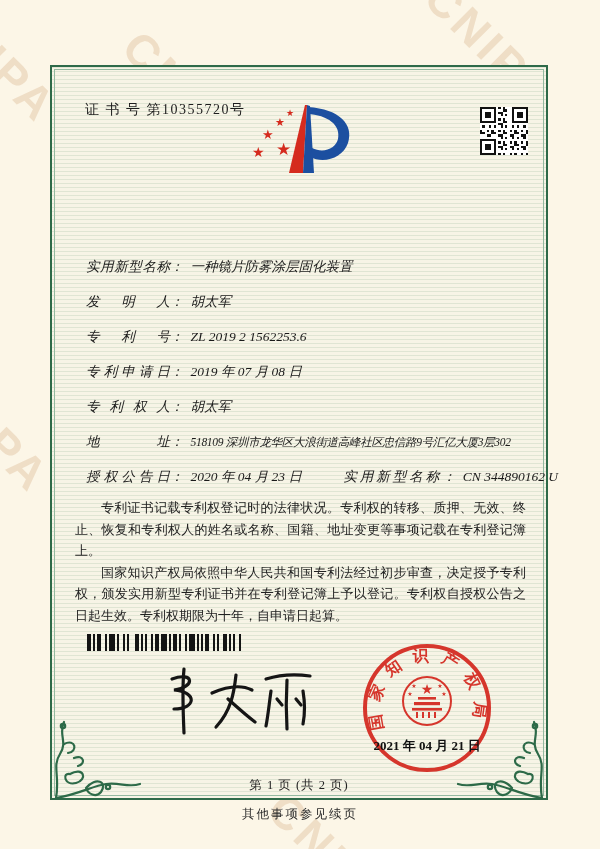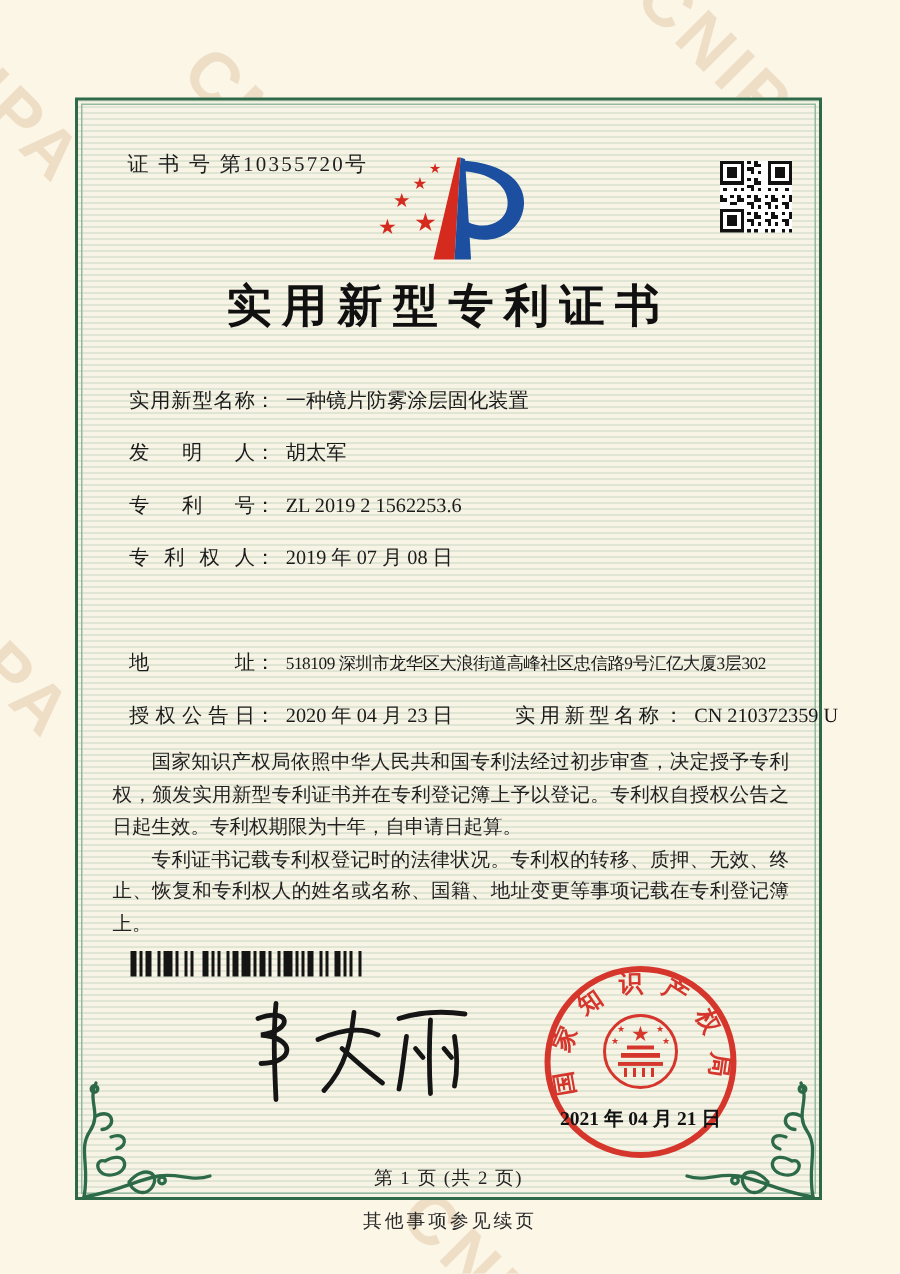--- a/index.html
+++ b/index.html
@@ -27,21 +27,21 @@
   .cert-no{position:absolute;left:33px;top:34px;font-size:14px;letter-spacing:1.5px;color:#1d1d1d;}
 
   .logo{position:absolute;left:196px;top:34px;width:110px;height:76px;}
   .logo .star{position:absolute;color:#d52b1e;line-height:1;font-family:"DejaVu Sans",sans-serif;}
 
   .qr{position:absolute;left:428px;top:40px;width:48px;height:48px;background:#fff;}
 
   .title{position:absolute;left:0;right:0;top:117px;text-align:center;
     font-size:30px;font-weight:bold;letter-spacing:7px;color:#101010;}
 
-  .frow{position:absolute;left:34px;font-size:13.5px;color:#1a1a1a;white-space:nowrap;}
+  .frow{position:absolute;left:34px;font-size:13.5px;color:#1a1a1a;white-space:nowrap;font-style:italic;}
   .flabel{display:inline-block;width:84px;text-align:justify;text-align-last:justify;}
   .fcolon{display:inline-block;}
   .fvalue{margin-left:7px;}
   .fvalue.small{font-size:11.5px;letter-spacing:-0.3px;}
   .grant2{margin-left:38px;}
   .grant2 .glabel{letter-spacing:3px;}
 
   .paras{position:absolute;left:23px;top:430px;width:451px;
     font-size:13px;line-height:21.5px;color:#222;text-align:justify;}
   .paras p{margin:0;text-indent:2em;}
@@ -276,45 +276,47 @@
         <rect x="0" y="20" width="1" height="1" fill="#111"></rect>
         <rect x="1" y="20" width="1" height="1" fill="#111"></rect>
         <rect x="2" y="20" width="1" height="1" fill="#111"></rect>
         <rect x="3" y="20" width="1" height="1" fill="#111"></rect>
         <rect x="4" y="20" width="1" height="1" fill="#111"></rect>
         <rect x="5" y="20" width="1" height="1" fill="#111"></rect>
         <rect x="6" y="20" width="1" height="1" fill="#111"></rect>
       </svg>
   </div>
 
-  <div class="title">实用新型专利证书</div>
 
   <div class="frow" style="top:191px;">
     <span class="flabel">实用新型名称</span><span class="fcolon">：</span><span class="fvalue">一种镜片防雾涂层固化装置</span>
   </div>
   <div class="frow" style="top:226px;">
     <span class="flabel">发明人</span><span class="fcolon">：</span><span class="fvalue">胡太军</span>
   </div>
   <div class="frow" style="top:261px;">
     <span class="flabel">专利号</span><span class="fcolon">：</span><span class="fvalue">ZL 2019 2 1562253.6</span>
   </div>
   <div class="frow" style="top:296px;">
-    <span class="flabel">专利权人</span><span class="fcolon">：</span><span class="fvalue">2019 年 07 月 08 日</span>
+    <span class="flabel">专利申请日</span><span class="fcolon">：</span><span class="fvalue">2019 年 07 月 08 日</span>
+  </div>
+  <div class="frow" style="top:331px;">
+    <span class="flabel">专利权人</span><span class="fcolon">：</span><span class="fvalue">胡太军</span>
   </div>
   <div class="frow" style="top:366px;">
     <span class="flabel">地址</span><span class="fcolon">：</span><span class="fvalue small">518109 深圳市龙华区大浪街道高峰社区忠信路9号汇亿大厦3层302</span>
   </div>
   <div class="frow" style="top:401px;">
     <span><span class="flabel">授权公告日</span><span class="fcolon">：</span><span class="fvalue">2020 年 04 月 23 日</span></span>
-    <span class="grant2"><span class="glabel">实用新型名称</span><span class="fcolon">：</span><span class="fvalue">CN 210372359 U</span></span>
+    <span class="grant2"><span class="glabel">实用新型名称</span><span class="fcolon">：</span><span class="fvalue">CN 344890162 U</span></span>
   </div>
 
   <div class="paras">
+    <p>专利证书记载专利权登记时的法律状况。专利权的转移、质押、无效、终止、恢复和专利权人的姓名或名称、国籍、地址变更等事项记载在专利登记簿上。</p>
     <p>国家知识产权局依照中华人民共和国专利法经过初步审查，决定授予专利权，颁发实用新型专利证书并在专利登记簿上予以登记。专利权自授权公告之日起生效。专利权期限为十年，自申请日起算。</p>
-    <p>专利证书记载专利权登记时的法律状况。专利权的转移、质押、无效、终止、恢复和专利权人的姓名或名称、国籍、地址变更等事项记载在专利登记簿上。</p>
   </div>
 
   <div class="barcode" id="barcode">
       <div class="bar" style="width: 4px; background: rgb(20, 20, 20);"></div>
       <div class="bar" style="width: 2px; background: transparent;"></div>
       <div class="bar" style="width: 2px; background: rgb(20, 20, 20);"></div>
       <div class="bar" style="width: 2px; background: transparent;"></div>
       <div class="bar" style="width: 4px; background: rgb(20, 20, 20);"></div>
       <div class="bar" style="width: 4px; background: transparent;"></div>
       <div class="bar" style="width: 2px; background: rgb(20, 20, 20);"></div>

